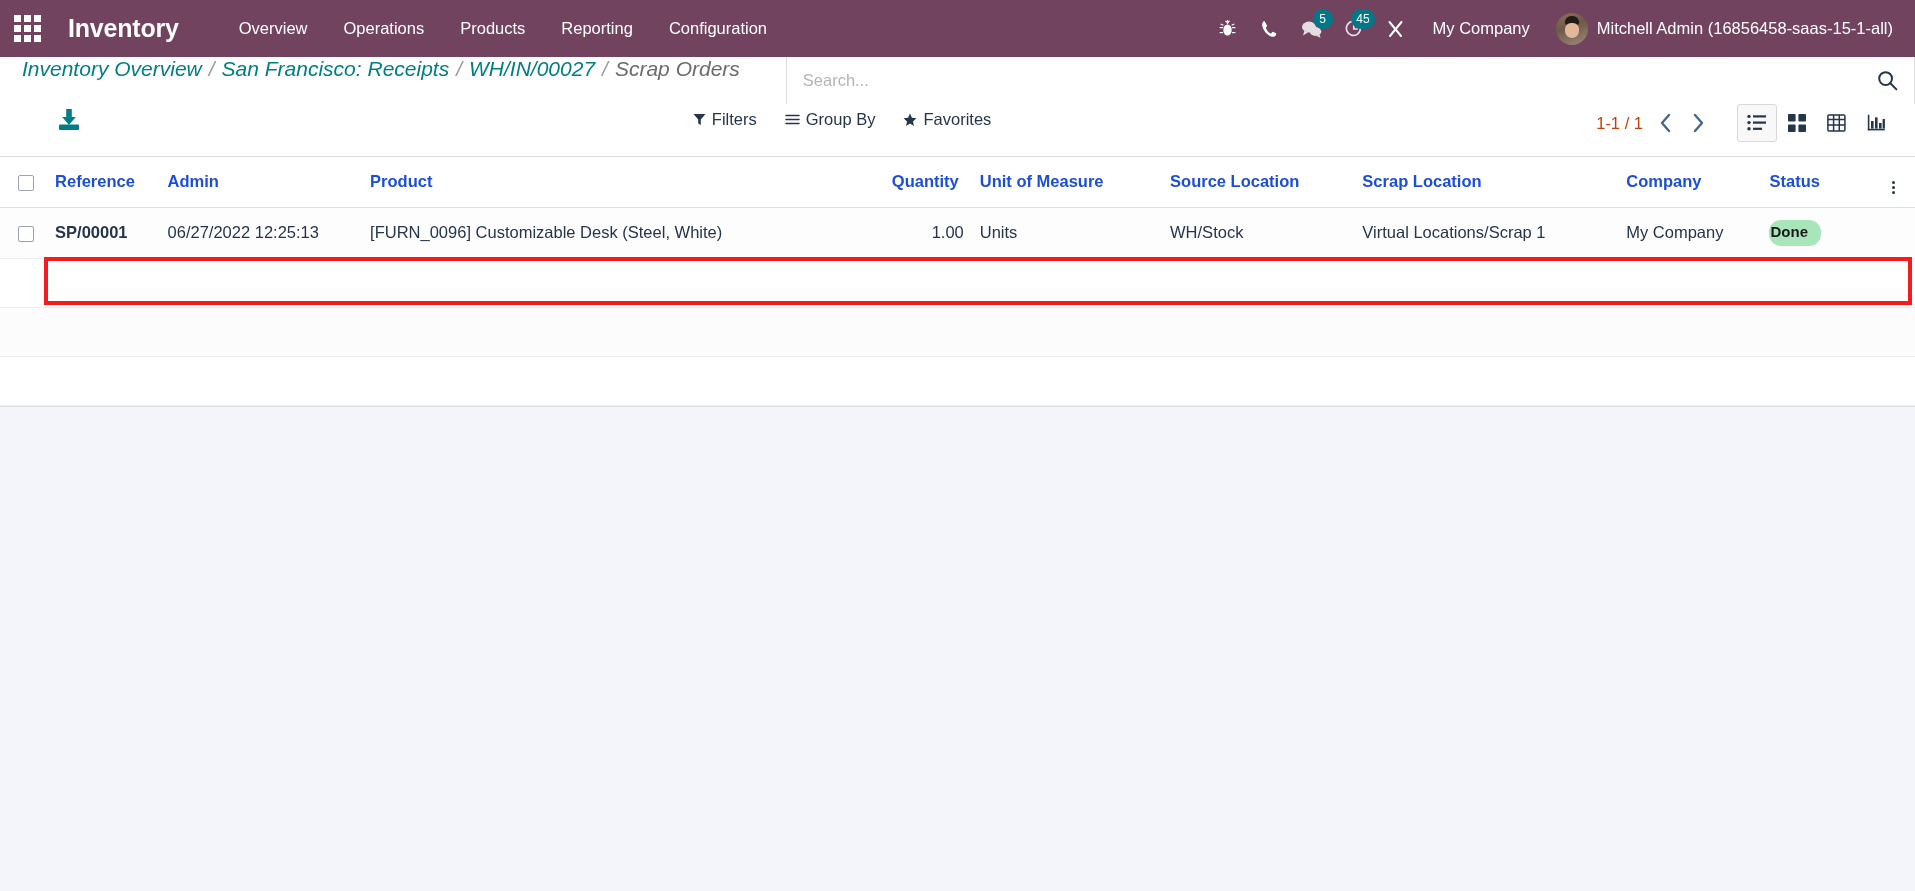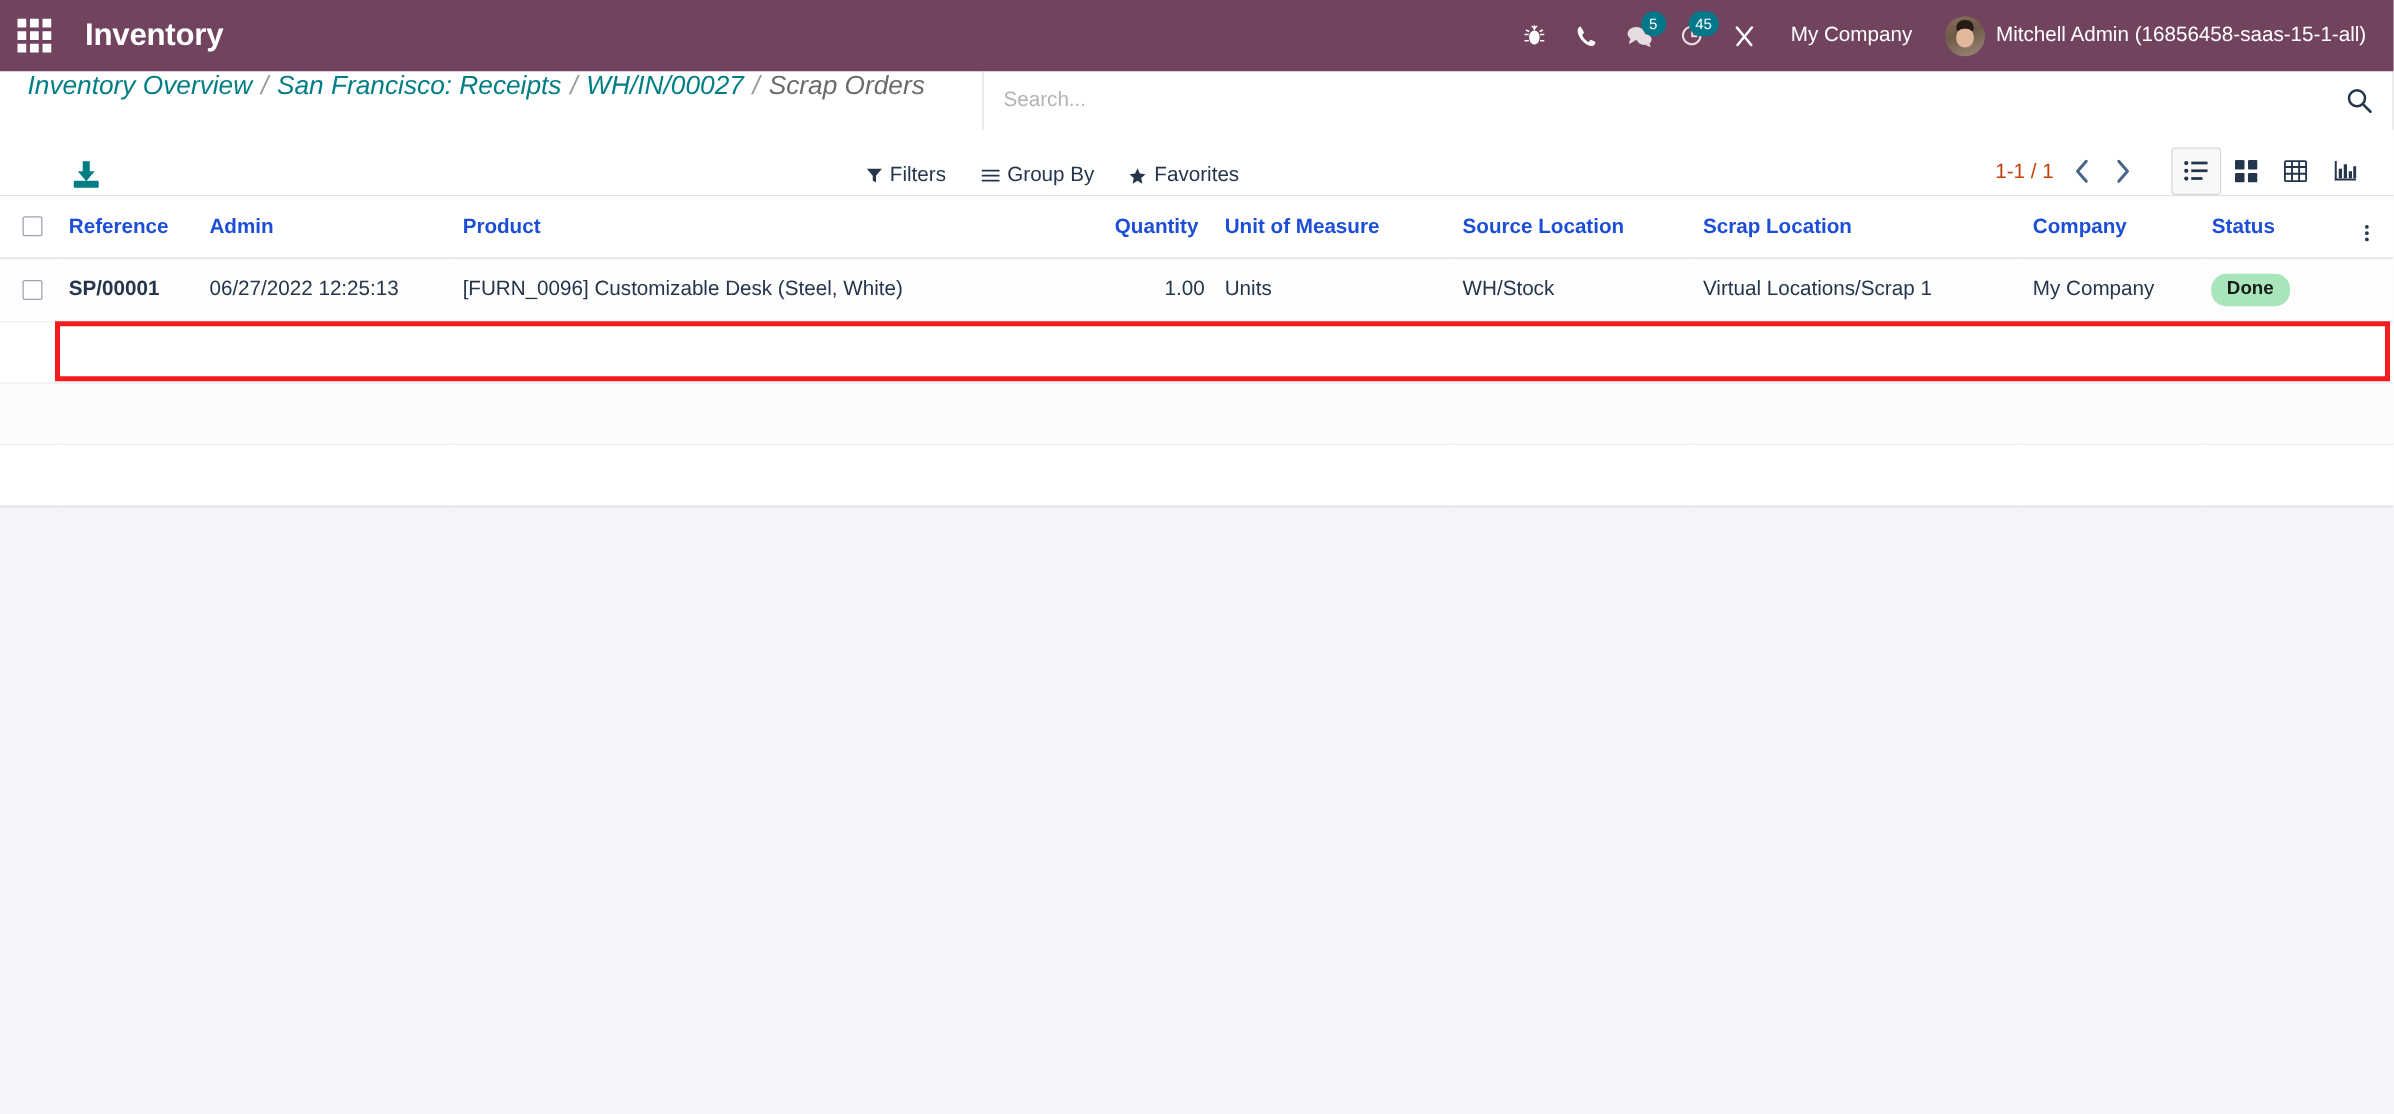--- a/index.html
+++ b/index.html
@@ -165,21 +165,21 @@
   }
   .searchbar input::placeholder { color: #b3b3b3; }
   .search-btn {
     background: none; border: none; cursor: pointer;
     color: #25354c; padding: 0 2px 0 10px;
     display: flex; align-items: center;
   }
 
   .cp-bottom {
     display: flex;
-    align-items: flex-end;
+    align-items: flex-start;
     min-height: 52px;
     padding: 0 18px 0 22px;
     margin-left: 28px;
   }
   .export-btn {
     background: none; border: none; cursor: pointer;
     padding: 4px 6px; display: flex; align-items: center;
     color: #017e84;
   }
   .cp-filters {
@@ -276,21 +276,21 @@
     display: inline-block;
     cursor: pointer;
     vertical-align: middle;
   }
   .cell-ref { font-weight: 700; }
   .badge-done {
     display: inline-block;
     background: #a9e5bb;
     color: #1a1a1a;
     border-radius: 12px;
-    padding: 3px 13px 4px 12px;
+    padding: 3px 13px 4px 1px;
     font-size: 15px;
     font-weight: 700;
     line-height: 1.25;
   }
   .opt-dots {
     display: inline-flex; flex-direction: column; gap: 2px;
     cursor: pointer; align-items: center;
   }
   .opt-dots i { width: 3px; height: 3px; background: #25354c; border-radius: 50%; display:block; }
 
@@ -318,20 +318,27 @@
         <i></i>
         <i></i>
         <i></i>
         <i></i>
         <i></i>
         <i></i>
         <i></i>
         <i></i>
     </div>
     <div class="brand">Inventory</div>
+    <nav class="nav-menu">
+      <a>Overview</a>
+      <a>Operations</a>
+      <a>Products</a>
+      <a>Reporting</a>
+      <a>Configuration</a>
+    </nav>
 
     <div class="nav-right">
 
       <div class="nav-icon">
         <svg width="17" height="19" viewBox="0 0 17 19" fill="#fff">
           <ellipse cx="8.5" cy="11" rx="4.2" ry="5.6"></ellipse>
           <rect x="7.9" y="1.2" width="1.3" height="4"></rect>
           <path d="M6 2.2 L8.5 4.6 L11 2.2 L10.2 1.4 L8.5 3 L6.8 1.4 Z"></path>
           <rect x="0.6" y="8" width="3.4" height="1.2"></rect>
           <rect x="13" y="8" width="3.4" height="1.2"></rect>

